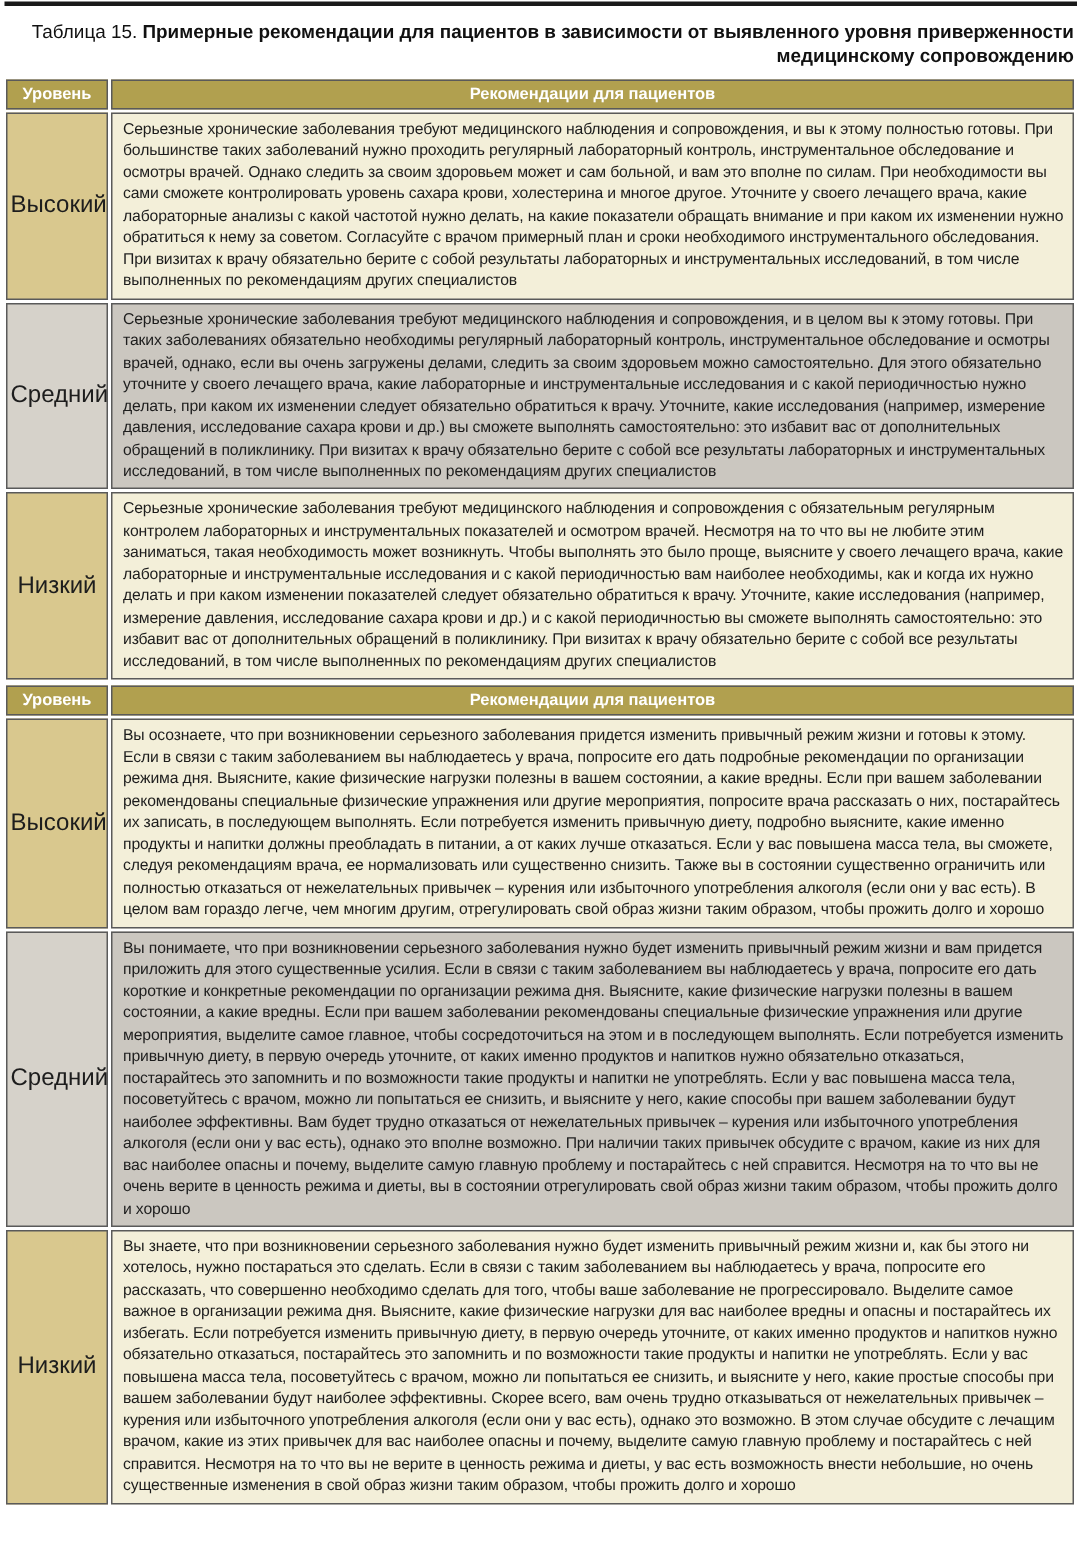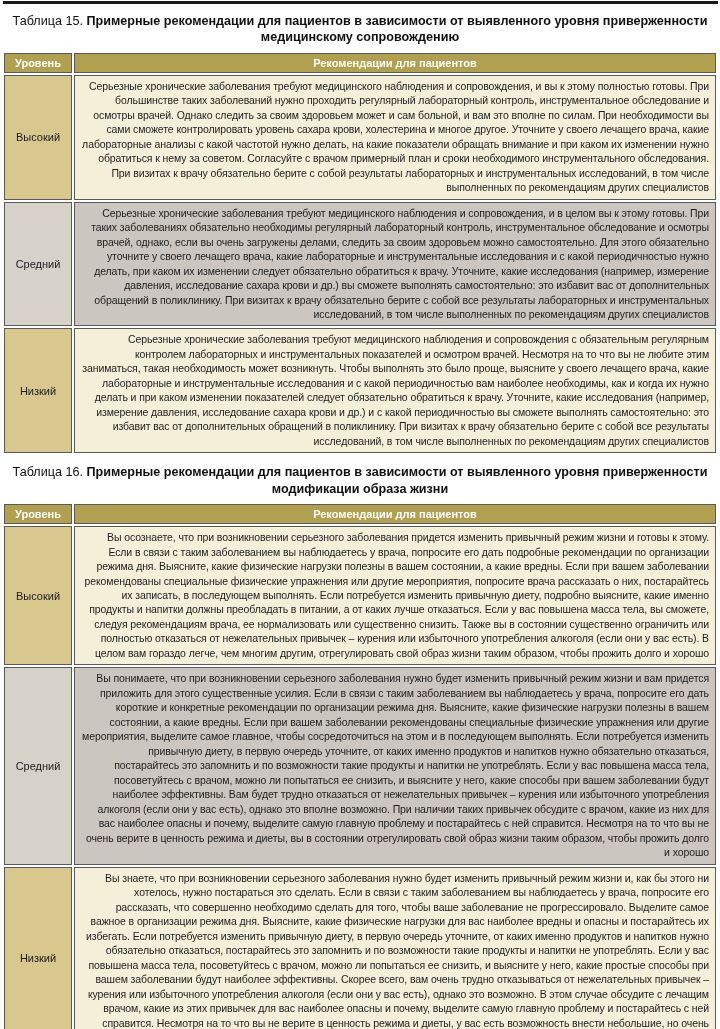--- a/index.html
+++ b/index.html
@@ -13,44 +13,44 @@
     --body-text:#1d1d1d;
   }
   html,body{margin:0;padding:0;}
   body{
     width:720px;min-height:1029px;background:#ffffff;position:relative;
     font-family:"Liberation Sans","DejaVu Sans",sans-serif;color:var(--body-text);
   }
   .top-rule{position:absolute;top:1px;left:3px;right:2px;height:3px;background:#191919;}
   .page{padding:13px 2px 6px 2px;}
   .caption{
-    text-align:center;font-size:12.6px;line-height:1.3;margin:0 2px 5px 2px;color:#111111;
+    text-align:right;font-size:12.6px;line-height:1.3;margin:0 2px 5px 2px;color:#111111;
   }
   .cap-prefix{font-weight:normal;}
   .cap-title{font-weight:bold;}
   .caption.second{margin-top:9px;}
   table.rec-table{
     width:100%;border-collapse:separate;border-spacing:2px;
     table-layout:fixed;background:#ffffff;
   }
   table.rec-table th,table.rec-table td{
     border:1px solid var(--cell-border);
     margin-left:28px;
   }
   th.col-level,td.level-cell{width:62px;}
   th{
     background:var(--header-bg);color:var(--header-text);
     font-size:11px;font-weight:bold;text-align:center;padding:3px 2px;
   }
   td.level-cell{
-    text-align:center;vertical-align:middle;font-size:11px;padding:2px;
+    text-align:center;vertical-align:middle;font-size:16px;padding:2px;
   }
   td.text-cell{
     font-size:10.5px;line-height:1.38;letter-spacing:-0.1px;
-    padding:3px 6px 4px 7px;vertical-align:top;text-align:right;
+    padding:3px 6px 4px 7px;vertical-align:top;text-align:left;
   }
   tr.row-cream td.level-cell{background:var(--level-cream-bg);}
   tr.row-cream td.text-cell{background:var(--text-cream-bg);}
   tr.row-gray td.level-cell{background:var(--level-gray-bg);}
   tr.row-gray td.text-cell{background:var(--text-gray-bg);}
 </style>
 </head>
 <body>
 
 <div class="top-rule"></div>
@@ -78,24 +78,20 @@
         <td class="level-cell">Средний</td>
         <td class="text-cell">Серьезные хронические заболевания требуют медицинского наблюдения и сопровождения, и в целом вы к этому готовы. При таких заболеваниях обязательно необходимы регулярный лабораторный контроль, инструментальное обследование и осмотры врачей, однако, если вы очень загружены делами, следить за своим здоровьем можно самостоятельно. Для этого обязательно уточните у своего лечащего врача, какие лабораторные и инструментальные исследования и с какой периодичностью нужно делать, при каком их изменении следует обязательно обратиться к врачу. Уточните, какие исследования (например, измерение давления, исследование сахара крови и др.) вы сможете выполнять самостоятельно: это избавит вас от дополнительных обращений в поликлинику. При визитах к врачу обязательно берите с собой все результаты лабораторных и инструментальных исследований, в том числе выполненных по рекомендациям других специалистов</td>
       </tr>
       <tr class="row-cream">
         <td class="level-cell">Низкий</td>
         <td class="text-cell">Серьезные хронические заболевания требуют медицинского наблюдения и сопровождения с обязательным регулярным контролем лабораторных и инструментальных показателей и осмотром врачей. Несмотря на то что вы не любите этим заниматься, такая необходимость может возникнуть. Чтобы выполнять это было проще, выясните у своего лечащего врача, какие лабораторные и инструментальные исследования и с какой периодичностью вам наиболее необходимы, как и когда их нужно делать и при каком изменении показателей следует обязательно обратиться к врачу. Уточните, какие исследования (например, измерение давления, исследование сахара крови и др.) и с какой периодичностью вы сможете выполнять самостоятельно: это избавит вас от дополнительных обращений в поликлинику. При визитах к врачу обязательно берите с собой все результаты исследований, в том числе выполненных по рекомендациям других специалистов</td>
       </tr>
     </tbody>
   </table>
 
-  <div class="caption second">
-    <span class="cap-prefix">Таблица 16.</span>
-    <span class="cap-title">Примерные рекомендации для пациентов в зависимости от выявленного уровня приверженности модификации образа жизни</span>
-  </div>
 
   <table class="rec-table">
     <thead>
       <tr>
         <th class="col-level">Уровень</th>
         <th>Рекомендации для пациентов</th>
       </tr>
     </thead>
     <tbody>
       <tr class="row-cream">

